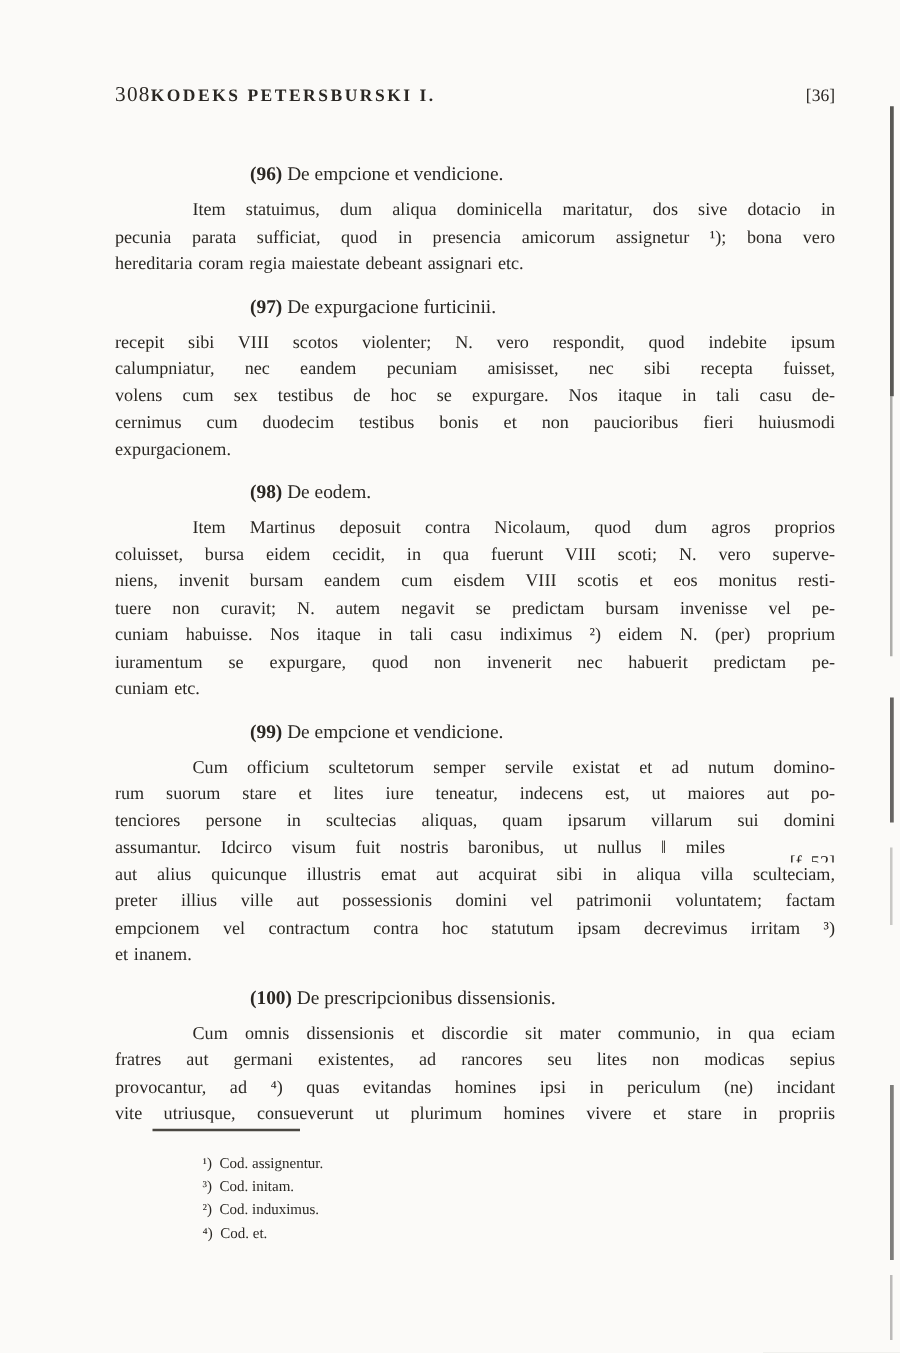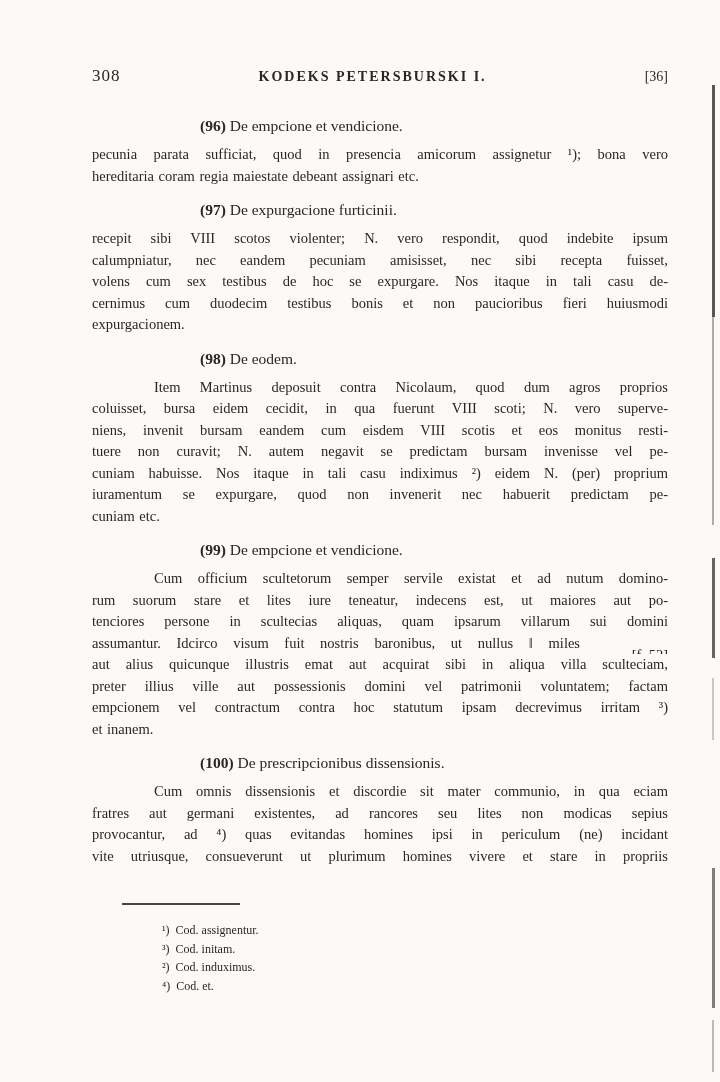--- a/index.html
+++ b/index.html
@@ -11,35 +11,35 @@
     font-family:"Liberation Serif","DejaVu Serif",serif;
     color:#2a2723;
   }
   
   .running-header{
     position:absolute;top:66px;left:92px;width:576px;
     display:flex;align-items:baseline;
   }
   .page-number{font-size:17px;letter-spacing:1px;}
   .running-title{
-    flex:1;text-align:center;font-weight:bold;
+    flex:1;text-align:left;font-weight:bold;
     font-size:14px;letter-spacing:2px;
   }
   .folio-mark{font-size:14px;margin-left:20px;}
   
   .text-block{
     position:absolute;top:106px;left:92px;width:576px;
     font-size:14.5px;line-height:21.5px;
   }
   .section-heading{
     margin:12px 0 7px 108px;
     font-size:15.5px;line-height:22px;
     white-space:nowrap;
   }
-  .section-heading:first-child{margin-top:9px;}
+  .section-heading:first-child{margin-top:23px;}
   .heading-number{font-weight:bold;}
   .paragraph{margin:0;}
   .line{
     text-align:justify;text-align-last:justify;
     height:21.5px;overflow:hidden;
     word-spacing:1px;
   }
   .line.first{text-indent:62px;}
   .line.last{text-align-last:left;}
   .line.has-note{position:relative;padding-right:88px;}
@@ -74,20 +74,21 @@
 
   <div class="running-header">
     <span class="page-number">308</span>
     <span class="running-title">KODEKS PETERSBURSKI I.</span>
     <span class="folio-mark">[36]</span>
   </div>
 
   <div class="text-block">
       <div class="section-heading"><span class="heading-number">(96) </span><span class="heading-title">De empcione et vendicione.</span></div>
       <div class="paragraph">
+        <div class="line first">Item statuimus, dum aliqua dominicella maritatur, dos sive dotacio in</div>
         <div class="line full">pecunia parata sufficiat, quod in presencia amicorum assignetur ¹); bona vero</div>
         <div class="line last">hereditaria coram regia maiestate debeant assignari etc.</div>
       </div>
       <div class="section-heading"><span class="heading-number">(97) </span><span class="heading-title">De expurgacione furticinii.</span></div>
       <div class="paragraph">
         <div class="line full">recepit sibi VIII scotos violenter; N. vero respondit, quod indebite ipsum</div>
         <div class="line full">calumpniatur, nec eandem pecuniam amisisset, nec sibi recepta fuisset,</div>
         <div class="line full">volens cum sex testibus de hoc se expurgare.  Nos itaque in tali casu de-</div>
         <div class="line full">cernimus cum duodecim testibus bonis et non paucioribus fieri huiusmodi</div>
         <div class="line last">expurgacionem.</div>

